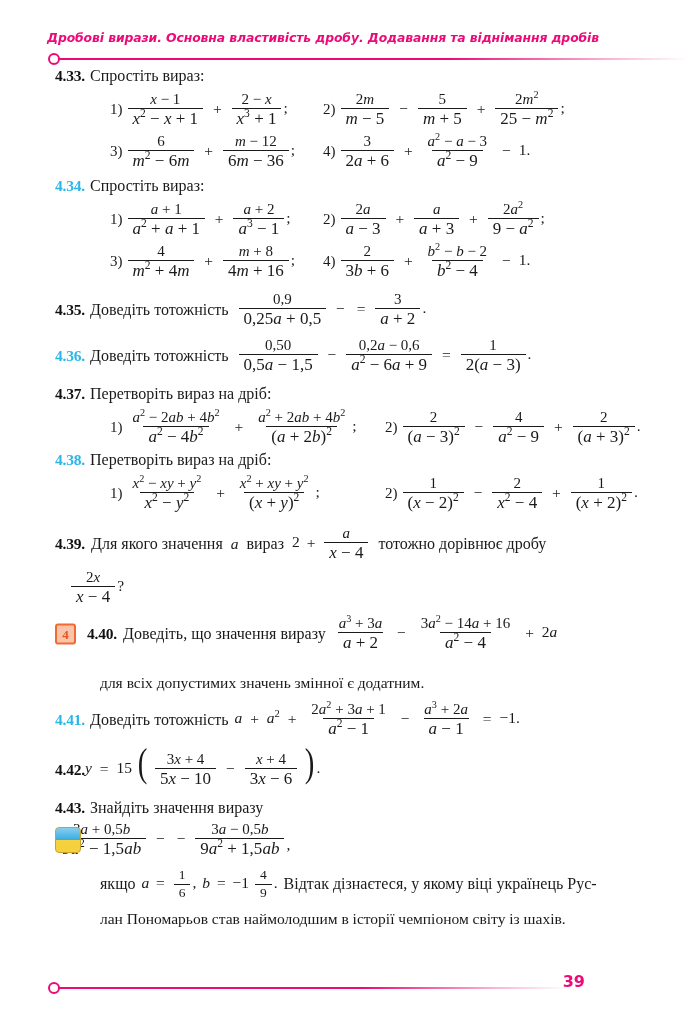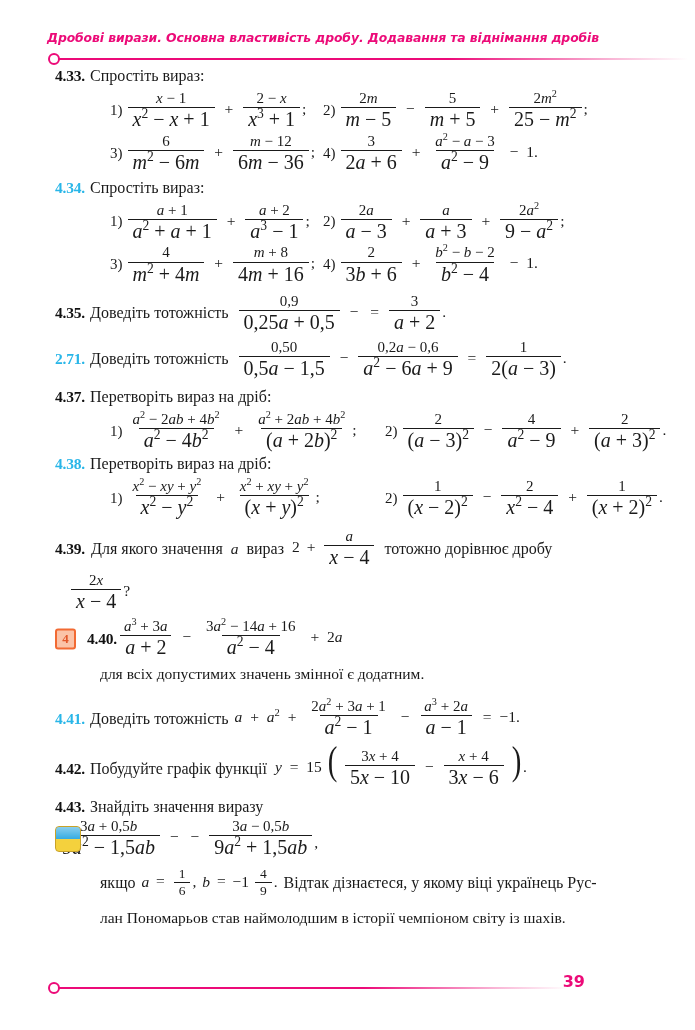--- a/index.html
+++ b/index.html
@@ -154,21 +154,21 @@
     line-height: 1.08;
   }
   .frac > .nu {
     padding: 0 5px 1px 5px;
     font-size: 15px;
     white-space: nowrap;
   }
   .frac > .de {
     border-top: 1.3px solid #1a1a1a;
     padding: 1px 5px 0 5px;
-    font-size: 20px;
+    font-size: 17px;
     white-space: nowrap;
   }
   .frac-sm > .nu, .frac-sm > .de { font-size: 13.5px; }
 
   .paren-big {
     font-size: 40px;
     line-height: 0;
     font-weight: 300;
     position: relative;
     top: 2px;
@@ -237,21 +237,21 @@
   }
   .badge-flag::after {
     content: "";
     position: absolute;
     left: 0; top: 0; right: 0; height: 55%;
     background: linear-gradient(to bottom, rgba(255,255,255,0.45), rgba(255,255,255,0.02));
   }
   .cont-text {
     padding-left: 100px;
     font-size: 15.5px;
-    margin-top: 4px;
+    margin-top: 18px;
   }
 </style>
 </head>
 <body>
 
 <div class="page-header">
   <div class="header-title">Дробові вирази. Основна властивість дробу. Додавання та віднімання дробів</div>
   <div class="rule-wrap">
     <div class="rule-line"></div>
     <div class="rule-dot"></div>
@@ -421,21 +421,21 @@
       <span class="op">−</span>
       <span class="op">=</span>
       <span class="frac">
           <span class="nu">3</span>
           <span class="de"><i class="v">a</i> + 2</span>
         </span>.
     </span>
   </div>
 
   <div class="ex inline-row" style="margin-top:2px;">
-    <span class="ex-num num-blue" style="position:static;">2.71.</span>
+    <span class="ex-num num-blue" style="position:static;">4.36.</span>
     <span class="lead" style="padding-left:5px;padding-right:8px;">Доведіть тотожність</span>
     <span class="m">
       <span class="frac">
           <span class="nu">0,50</span>
           <span class="de">0,5<i class="v">a</i> − 1,5</span>
         </span>
       <span class="op">−</span>
       <span class="frac">
           <span class="nu">0,2<i class="v">a</i> − 0,6</span>
           <span class="de"><i class="v">a</i><sup>2</sup> − 6<i class="v">a</i> + 9</span>
@@ -560,57 +560,57 @@
       </span>
     </div>
   </div>
 
   <div class="ex" style="margin-top:2px;">
     <div class="inline-row" style="position:relative;">
       <div class="badge-orange" style="position:absolute;left:0;top:50%;transform:translateY(-50%);">
         <span>4</span>
       </div>
       <span class="ex-num num-black" style="position:static;padding-left:32px;">4.40.</span>
+      <span class="lead" style="padding-left:6px;padding-right:6px;">Доведіть, що значення виразу</span>
       <span class="m">
         <span class="frac">
             <span class="nu"><i class="v">a</i><sup>3</sup> + 3<i class="v">a</i></span>
             <span class="de"><i class="v">a</i> + 2</span>
           </span>
         <span class="op">−</span>
         <span class="frac">
             <span class="nu">3<i class="v">a</i><sup>2</sup> − 14<i class="v">a</i> + 16</span>
             <span class="de"><i class="v">a</i><sup>2</sup> − 4</span>
           </span>
         <span class="op">+</span> 2<i class="v">a</i>
       </span>
     </div>
     <div class="cont-text" style="padding-left:45px;">для всіх допустимих значень змінної є додатним.</div>
   </div>
 
-  <div class="ex inline-row" style="margin-top:14px;">
+  <div class="ex inline-row" style="margin-top:6px;">
     <span class="ex-num num-blue" style="position:static;">4.41.</span>
     <span class="lead" style="padding-left:5px;padding-right:6px;">Доведіть тотожність</span>
     <span class="m">
       <i class="v">a</i> <span class="op">+</span> <i class="v">a</i><sup>2</sup> <span class="op">+</span>
       <span class="frac">
           <span class="nu">2<i class="v">a</i><sup>2</sup> + 3<i class="v">a</i> + 1</span>
           <span class="de"><i class="v">a</i><sup>2</sup> − 1</span>
         </span>
       <span class="op">−</span>
       <span class="frac">
           <span class="nu"><i class="v">a</i><sup>3</sup> + 2<i class="v">a</i></span>
           <span class="de"><i class="v">a</i> − 1</span>
         </span>
       <span class="op">=</span> −1.
     </span>
   </div>
 
   <div class="ex inline-row" style="margin-top:6px;align-items:center;">
     <span class="ex-num num-black" style="position:static;">4.42.</span>
-    <span class="lead" style="padding-left:5px;padding-right:8px;">Побудуйте графік функції</span>
     <span class="m">
       <i class="v">y</i> <span class="op">=</span> 15
       <span class="paren-big">(</span>
       <span class="frac">
           <span class="nu">3<i class="v">x</i> + 4</span>
           <span class="de">5<i class="v">x</i> − 10</span>
         </span>
       <span class="op">−</span>
       <span class="frac">
           <span class="nu"><i class="v">x</i> + 4</span>

